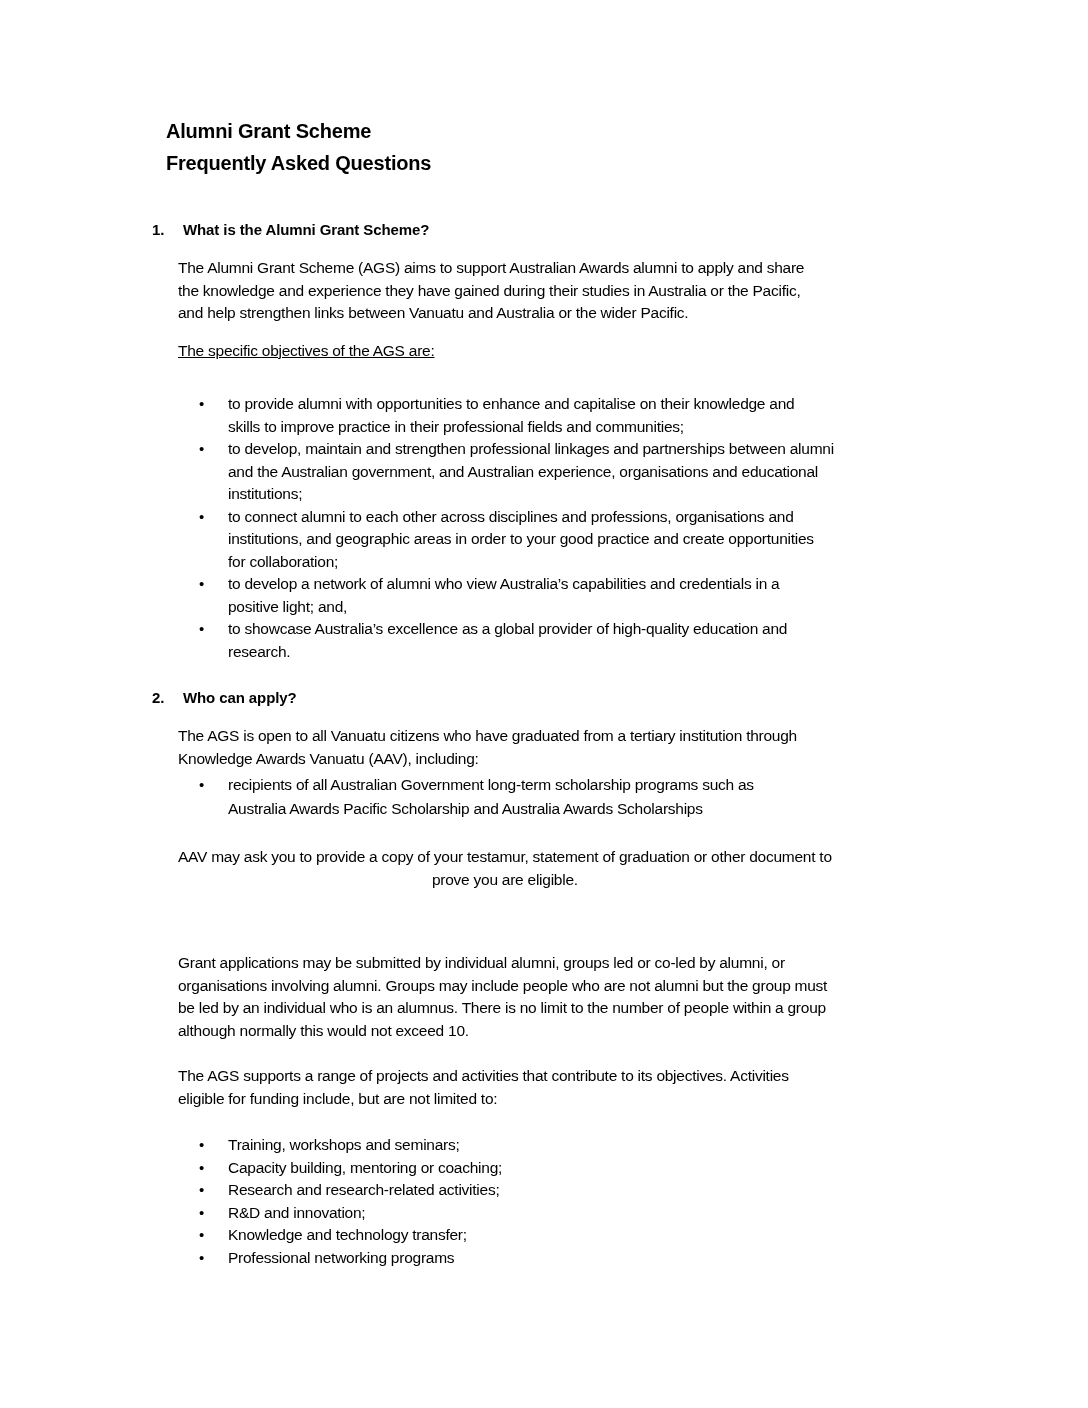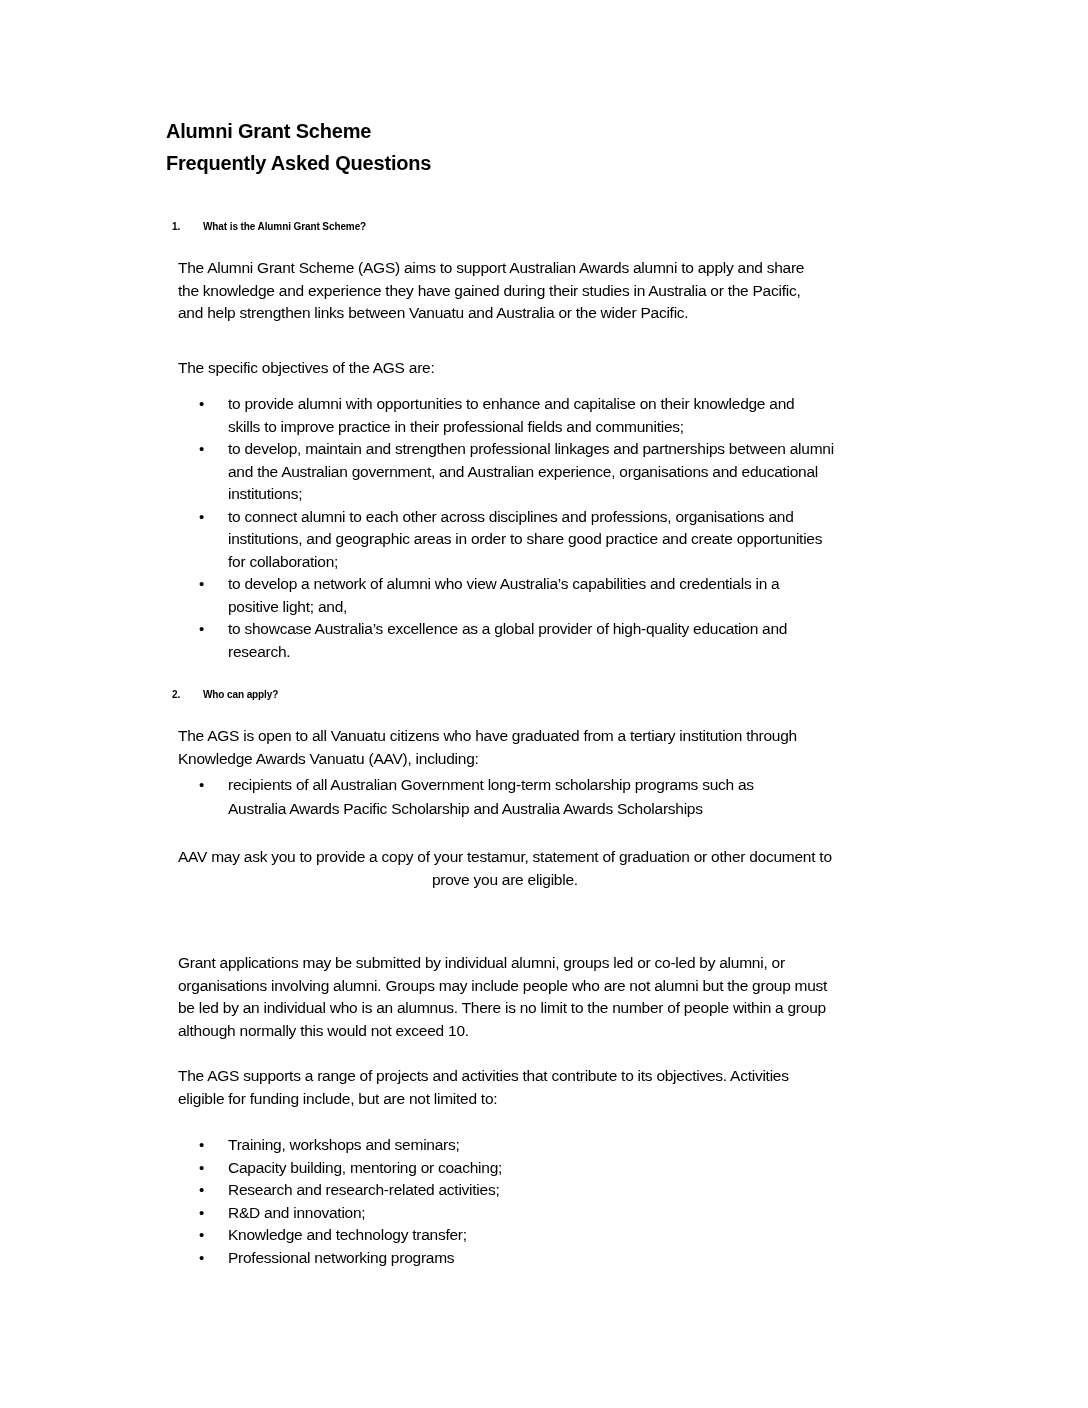--- a/index.html
+++ b/index.html
@@ -7,21 +7,21 @@
     .page {
       position: absolute; left: 0; top: 0; width: 1088px; height: 996px;
       background: #ffffff; color: #000000;
       font-family: "Liberation Sans", "DejaVu Sans", sans-serif;
     }
     .title {
       position: absolute; left: 166px; font-weight: bold; font-size: 20px;
       letter-spacing: -0.2px; white-space: nowrap; margin: 0;
     }
     .heading {
-      position: absolute; left: 172px; font-weight: bold; font-size: 10px;
+      position: absolute; left: 152px; font-weight: bold; font-size: 15px;
       white-space: nowrap; margin: 0; letter-spacing: -0.1px;
     }
     .heading .num { display: inline-block; width: 31px; }
     .para {
       position: absolute; left: 166px; font-size: 15.5px; line-height: 22.5px;
       white-space: nowrap; margin: 0; letter-spacing: -0.25px;
     }
     .para .line { display: block; margin-left: 12px; }
     .blist {
       position: absolute; left: 166px; margin: 0; padding: 0; list-style: none;
@@ -45,40 +45,40 @@
   <h2 class="heading" style="top:221px;">
     <span class="num">1.</span><span>What is the Alumni Grant Scheme?</span>
   </h2>
 
   <p class="para" style="top:257px;">
     <span class="line">The Alumni Grant Scheme (AGS) aims to support Australian Awards alumni to apply and share</span>
     <span class="line">the knowledge and experience they have gained during their studies in Australia or the Pacific,</span>
     <span class="line">and help strengthen links between Vanuatu and Australia or the wider Pacific.</span>
   </p>
 
-  <p class="para" style="top:357px;">
+  <p class="para" style="top:340px;text-decoration:underline;">
     <span class="line">The specific objectives of the AGS are:</span>
   </p>
 
   <ul class="blist" style="top:393px;">
     <li>
       <span class="bullet">•</span>
       <span class="line"> to provide alumni with opportunities to enhance and capitalise on their knowledge and</span>
       <span class="line">skills to improve practice in their professional fields and communities;</span>
     </li>
     <li>
       <span class="bullet">•</span>
       <span class="line">to develop, maintain and strengthen professional linkages and partnerships between alumni</span>
       <span class="line">and the Australian government, and Australian experience, organisations and educational</span>
       <span class="line">institutions;</span>
     </li>
     <li>
       <span class="bullet">•</span>
       <span class="line"> to connect alumni to each other across disciplines and professions, organisations and</span>
-      <span class="line">institutions, and geographic areas in order to share good practice and create opportunities</span>
+      <span class="line">institutions, and geographic areas in order to your good practice and create opportunities</span>
       <span class="line">for collaboration;</span>
     </li>
     <li>
       <span class="bullet">•</span>
       <span class="line"> to develop a network of alumni who view Australia’s capabilities and credentials in a</span>
       <span class="line">positive light; and,</span>
     </li>
     <li>
       <span class="bullet">•</span>
       <span class="line">to showcase Australia’s excellence as a global provider of high-quality education and</span>

